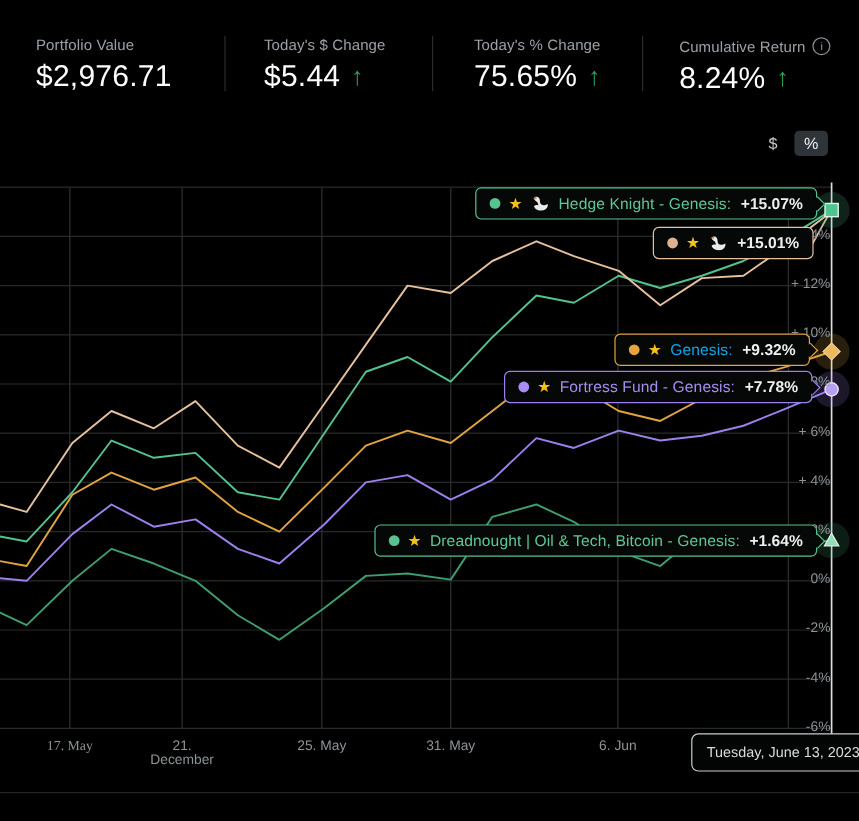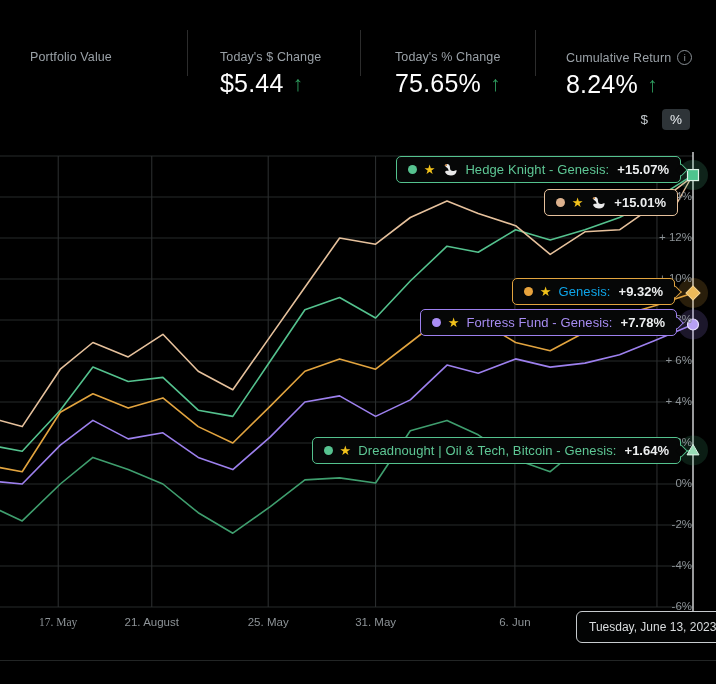--- a/index.html
+++ b/index.html
@@ -1,21 +1,21 @@
 <!DOCTYPE html>
 <html><head>
 <meta charset="utf-8">
 <style>
   html,body{margin:0;padding:0;background:#000;}
   body{font-family:"Liberation Sans","DejaVu Sans",sans-serif;}
   #app{position:relative;width:716px;height:684px;background:#000;overflow:hidden;}
 
   
   .stat{position:absolute;top:31px;}
-  .stat-label{font-size:12.5px;color:#9aa1a7;letter-spacing:.1px;display:flex;align-items:center;gap:6px;margin-top:19px;}
+  .stat-label{font-size:12.5px;color:#9aa1a7;letter-spacing:.1px;display:flex;align-items:center;gap:6px;}
   .stat-value-row{margin-top:5px;display:flex;align-items:center;gap:9px;}
   .stat-value{font-size:25px;color:#fdfdfd;font-weight:500;letter-spacing:.2px;}
   .up-arrow{font-size:21px;color:#2f9e5f;font-weight:400;line-height:1;}
   .divider{position:absolute;top:30px;width:1px;height:46px;background:#2c2c2c;}
   .info-icon{display:inline-flex;align-items:center;justify-content:center;width:13px;height:13px;border:1px solid #8a9096;border-radius:50%;color:#9aa1a7;font-size:9px;font-style:normal;}
 
   
   .toggle{position:absolute;top:109px;right:26px;display:flex;align-items:center;gap:6px;font-size:13.5px;}
   .toggle-opt{padding:3px 8px;border-radius:4px;color:#c3c9cd;cursor:pointer;}
   .toggle-opt.active{background:#2e3438;color:#e9edf0;}
@@ -44,20 +44,23 @@
 
   .bottom-line{position:absolute;left:0;top:660px;width:716px;height:1px;background:#222525;}
 </style>
 </head>
 <body>
 
 <div id="app">
 
   <div class="stat" style="left:30px">
     <div class="stat-label">Portfolio Value</div>
+    <div class="stat-value-row">
+      <span class="stat-value">$2,976.71</span>
+    </div>
   </div>
   <div class="divider" style="left:187px"></div>
   <div class="stat" style="left:220px">
     <div class="stat-label">Today's $ Change</div>
     <div class="stat-value-row">
       <span class="stat-value">$5.44</span>
       <span class="up-arrow">↑</span>
     </div>
   </div>
   <div class="divider" style="left:360px"></div>
@@ -128,21 +131,21 @@
       <span class="axis-label-y" style="top: 272px;">+ 10%</span>
       <span class="axis-label-y" style="top: 313px;">+ 8%</span>
       <span class="axis-label-y" style="top: 354px;">+ 6%</span>
       <span class="axis-label-y" style="top: 395px;">+ 4%</span>
       <span class="axis-label-y" style="top: 436px;">+ 2%</span>
       <span class="axis-label-y" style="top: 477px;">0%</span>
       <span class="axis-label-y" style="top: 518px;">-2%</span>
       <span class="axis-label-y" style="top: 559px;">-4%</span>
       <span class="axis-label-y" style="top: 600px;">-6%</span>
       <span class="axis-label-x" style="left: 26.212px; font-family: Liberation Serif, serif;">17. May</span>
-      <span class="axis-label-x" style="left: 119.767px;">21. August</span>
+      <span class="axis-label-x" style="left: 119.767px;">21. December</span>
       <span class="axis-label-x" style="left: 236.191px;">25. May</span>
       <span class="axis-label-x" style="left: 343.606px;">31. May</span>
       <span class="axis-label-x" style="left: 482.899px;">6. Jun</span>
     </div>
 
   <div class="callout" style="top: 156px; right: 35px; border-color: rgb(84, 194, 142);">
     <span class="dot" style="background: rgb(87, 195, 144);"></span>
     <span class="star">★</span>
     <svg class="swan" viewBox="0 0 32 26">
       <path d="M10 2 C6 2 5 6 8 8 C11 10 13 12 13 15 L13 16 C10 15 7 16 6 18 C8 23 13 25 18 25 C24 25 28 22 29 17 L29 14 L25 15.5 C20 17 16 15 16 10 C16 5 14 2 10 2 Z" fill="#e9e9e9"></path>

